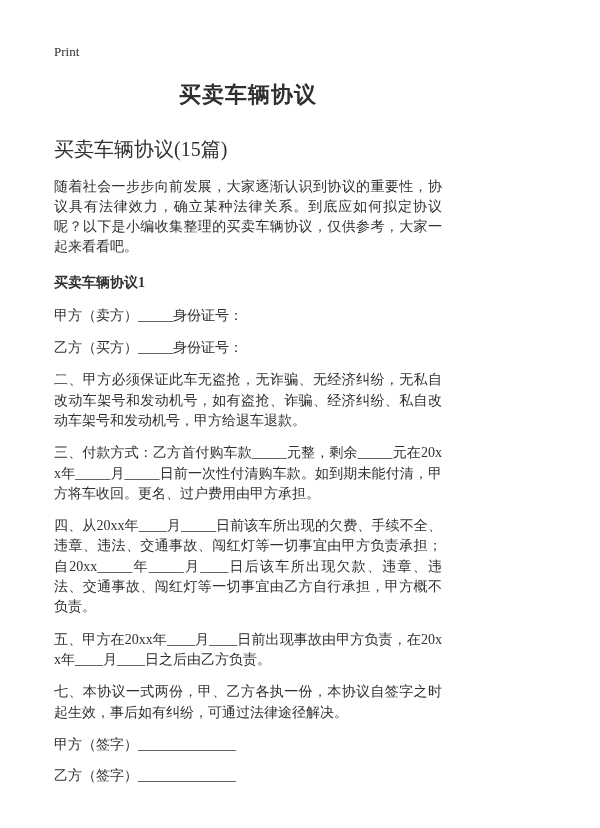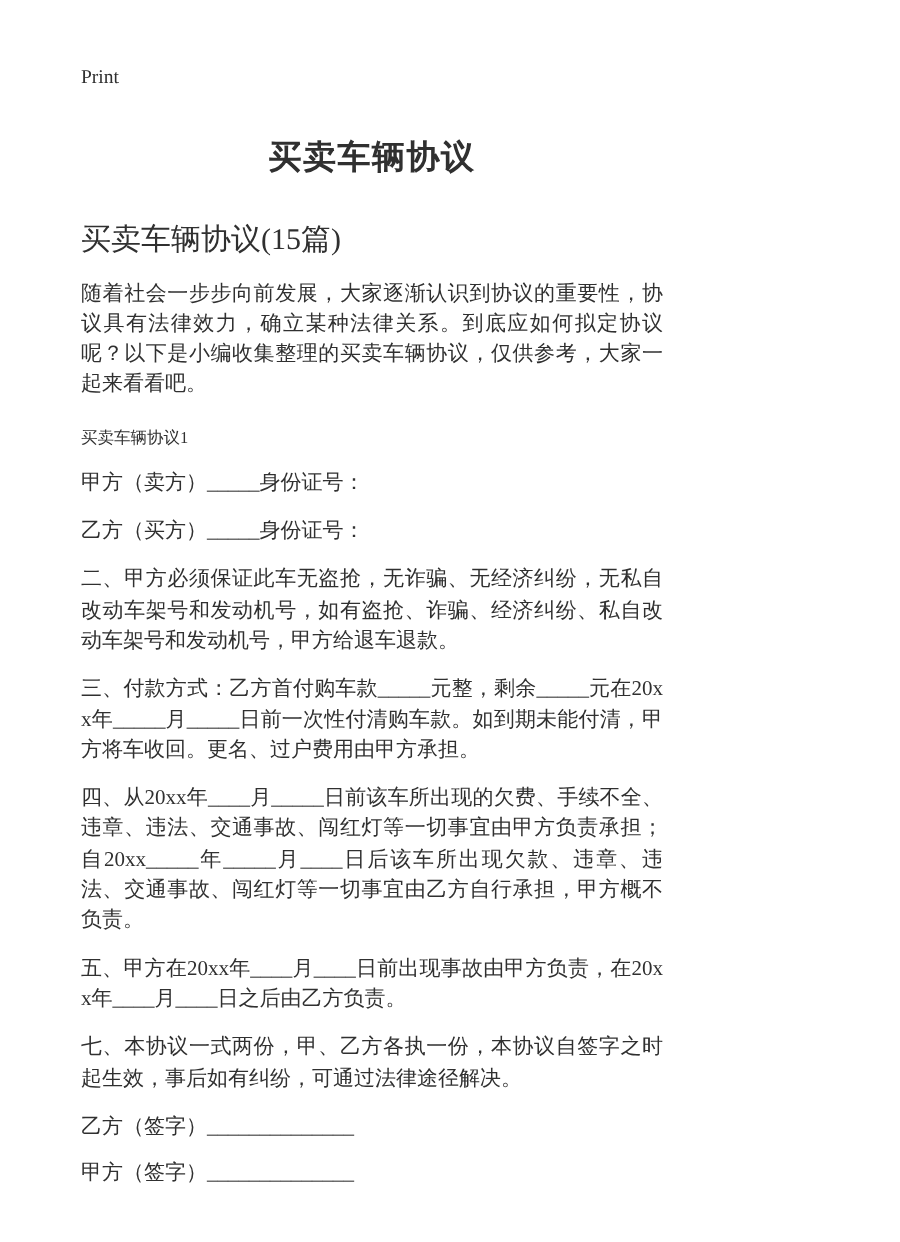--- a/index.html
+++ b/index.html
@@ -23,37 +23,37 @@
     line-height: 1.2;
     margin: 0 0 20px 0;
     color: #303030;
     cursor: pointer;
     display: inline-block;
   }
   .doc-title {
     font-size: 22px;
     font-weight: bold;
     text-align: center;
-    margin: 11px 0 26px 0;
+    margin: 0 0 26px 0;
     letter-spacing: 1px;
   }
   .doc-subtitle {
     font-size: 20px;
     margin: 0 0 14px 0;
   }
   .para {
     font-size: 14px;
     line-height: 1.45;
     margin: 0 0 12px 0;
     word-break: break-all;
     text-align: justify;
   }
   .section-heading {
-    font-size: 11px;
-    font-weight: normal;
+    font-size: 14px;
+    font-weight: bold;
     margin: 16px 0 14px 0;
   }
   .sig-line {
     margin-bottom: 11px;
   }
 </style>
 </head>
 <body>
 
 <div class="page">
@@ -77,19 +77,19 @@
   <p class="para">二、甲方必须保证此车无盗抢，无诈骗、无经济纠纷，无私自改动车架号和发动机号，如有盗抢、诈骗、经济纠纷、私自改动车架号和发动机号，甲方给退车退款。</p>
 
   <p class="para">三、付款方式：乙方首付购车款_____元整，剩余_____元在20xx年_____月_____日前一次性付清购车款。如到期未能付清，甲方将车收回。更名、过户费用由甲方承担。</p>
 
   <p class="para">四、从20xx年____月_____日前该车所出现的欠费、手续不全、违章、违法、交通事故、闯红灯等一切事宜由甲方负责承担；自20xx_____年_____月____日后该车所出现欠款、违章、违法、交通事故、闯红灯等一切事宜由乙方自行承担，甲方概不负责。</p>
 
   <p class="para">五、甲方在20xx年____月____日前出现事故由甲方负责，在20xx年____月____日之后由乙方负责。</p>
 
   <p class="para">七、本协议一式两份，甲、乙方各执一份，本协议自签字之时起生效，事后如有纠纷，可通过法律途径解决。</p>
 
+  <p class="para sig-line">甲方（签字）______________</p>
+
   <p class="para sig-line">乙方（签字）______________</p>
-
-  <p class="para sig-line">甲方（签字）______________</p>
 
   
 
 </div>
 
 </body></html>

